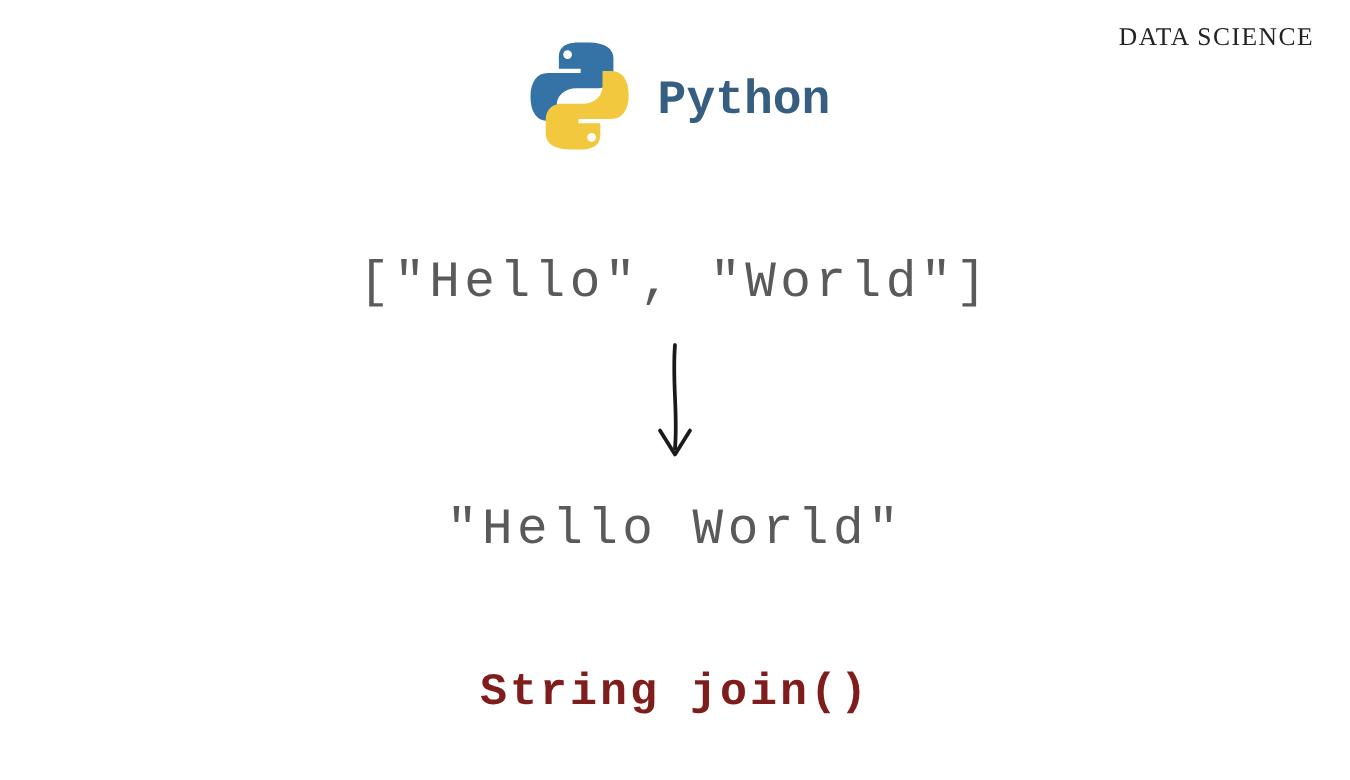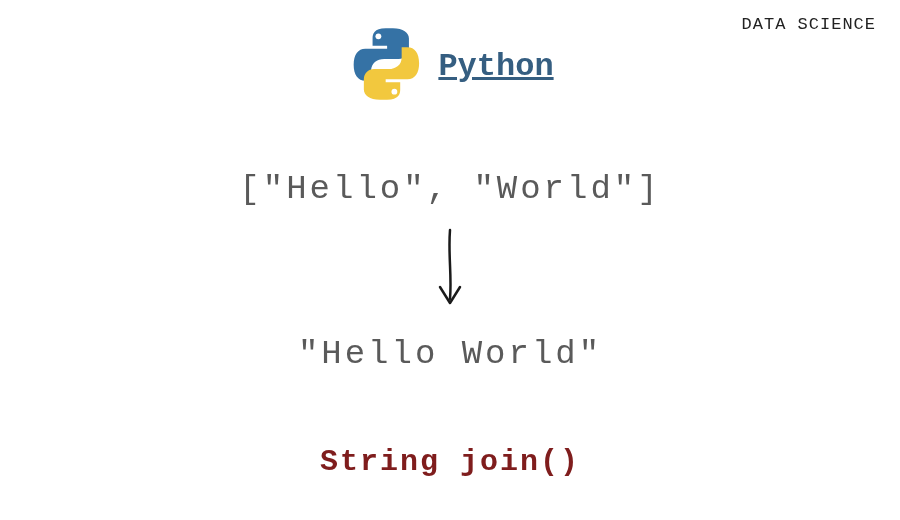--- a/index.html
+++ b/index.html
@@ -13,21 +13,21 @@
       background: #ffffff;
       position: relative;
       font-family: 'Courier New', Courier, monospace;
       overflow: hidden;
     }
     .watermark {
       position: absolute;
       top: 14px;
       right: 24px;
       text-align: right;
-      font-family: Liberation Mono, monospace;
+      font-family: Liberation Serif, serif;
       font-size: 17px;
       letter-spacing: 1px;
       line-height: 1.3;
     }
     .watermark-line1 {
       color: #222;
     }
     .watermark-line2 {
       color: #d23b3f;
     }
@@ -42,21 +42,20 @@
     }
     .python-logo {
       width: 80px;
       height: 80px;
     }
     .python-label {
       font-family: 'Courier New', Courier, monospace;
       font-size: 32px;
       font-weight: bold;
       color: #355e81;
-      text-decoration: underline;
     }
     .list-text {
       position: absolute;
       top: 170px;
       left: 50%;
       transform: translateX(-50%);
       font-family: 'Courier New', Courier, monospace;
       font-size: 34px;
       color: #5a5a5a;
       letter-spacing: 3px;

